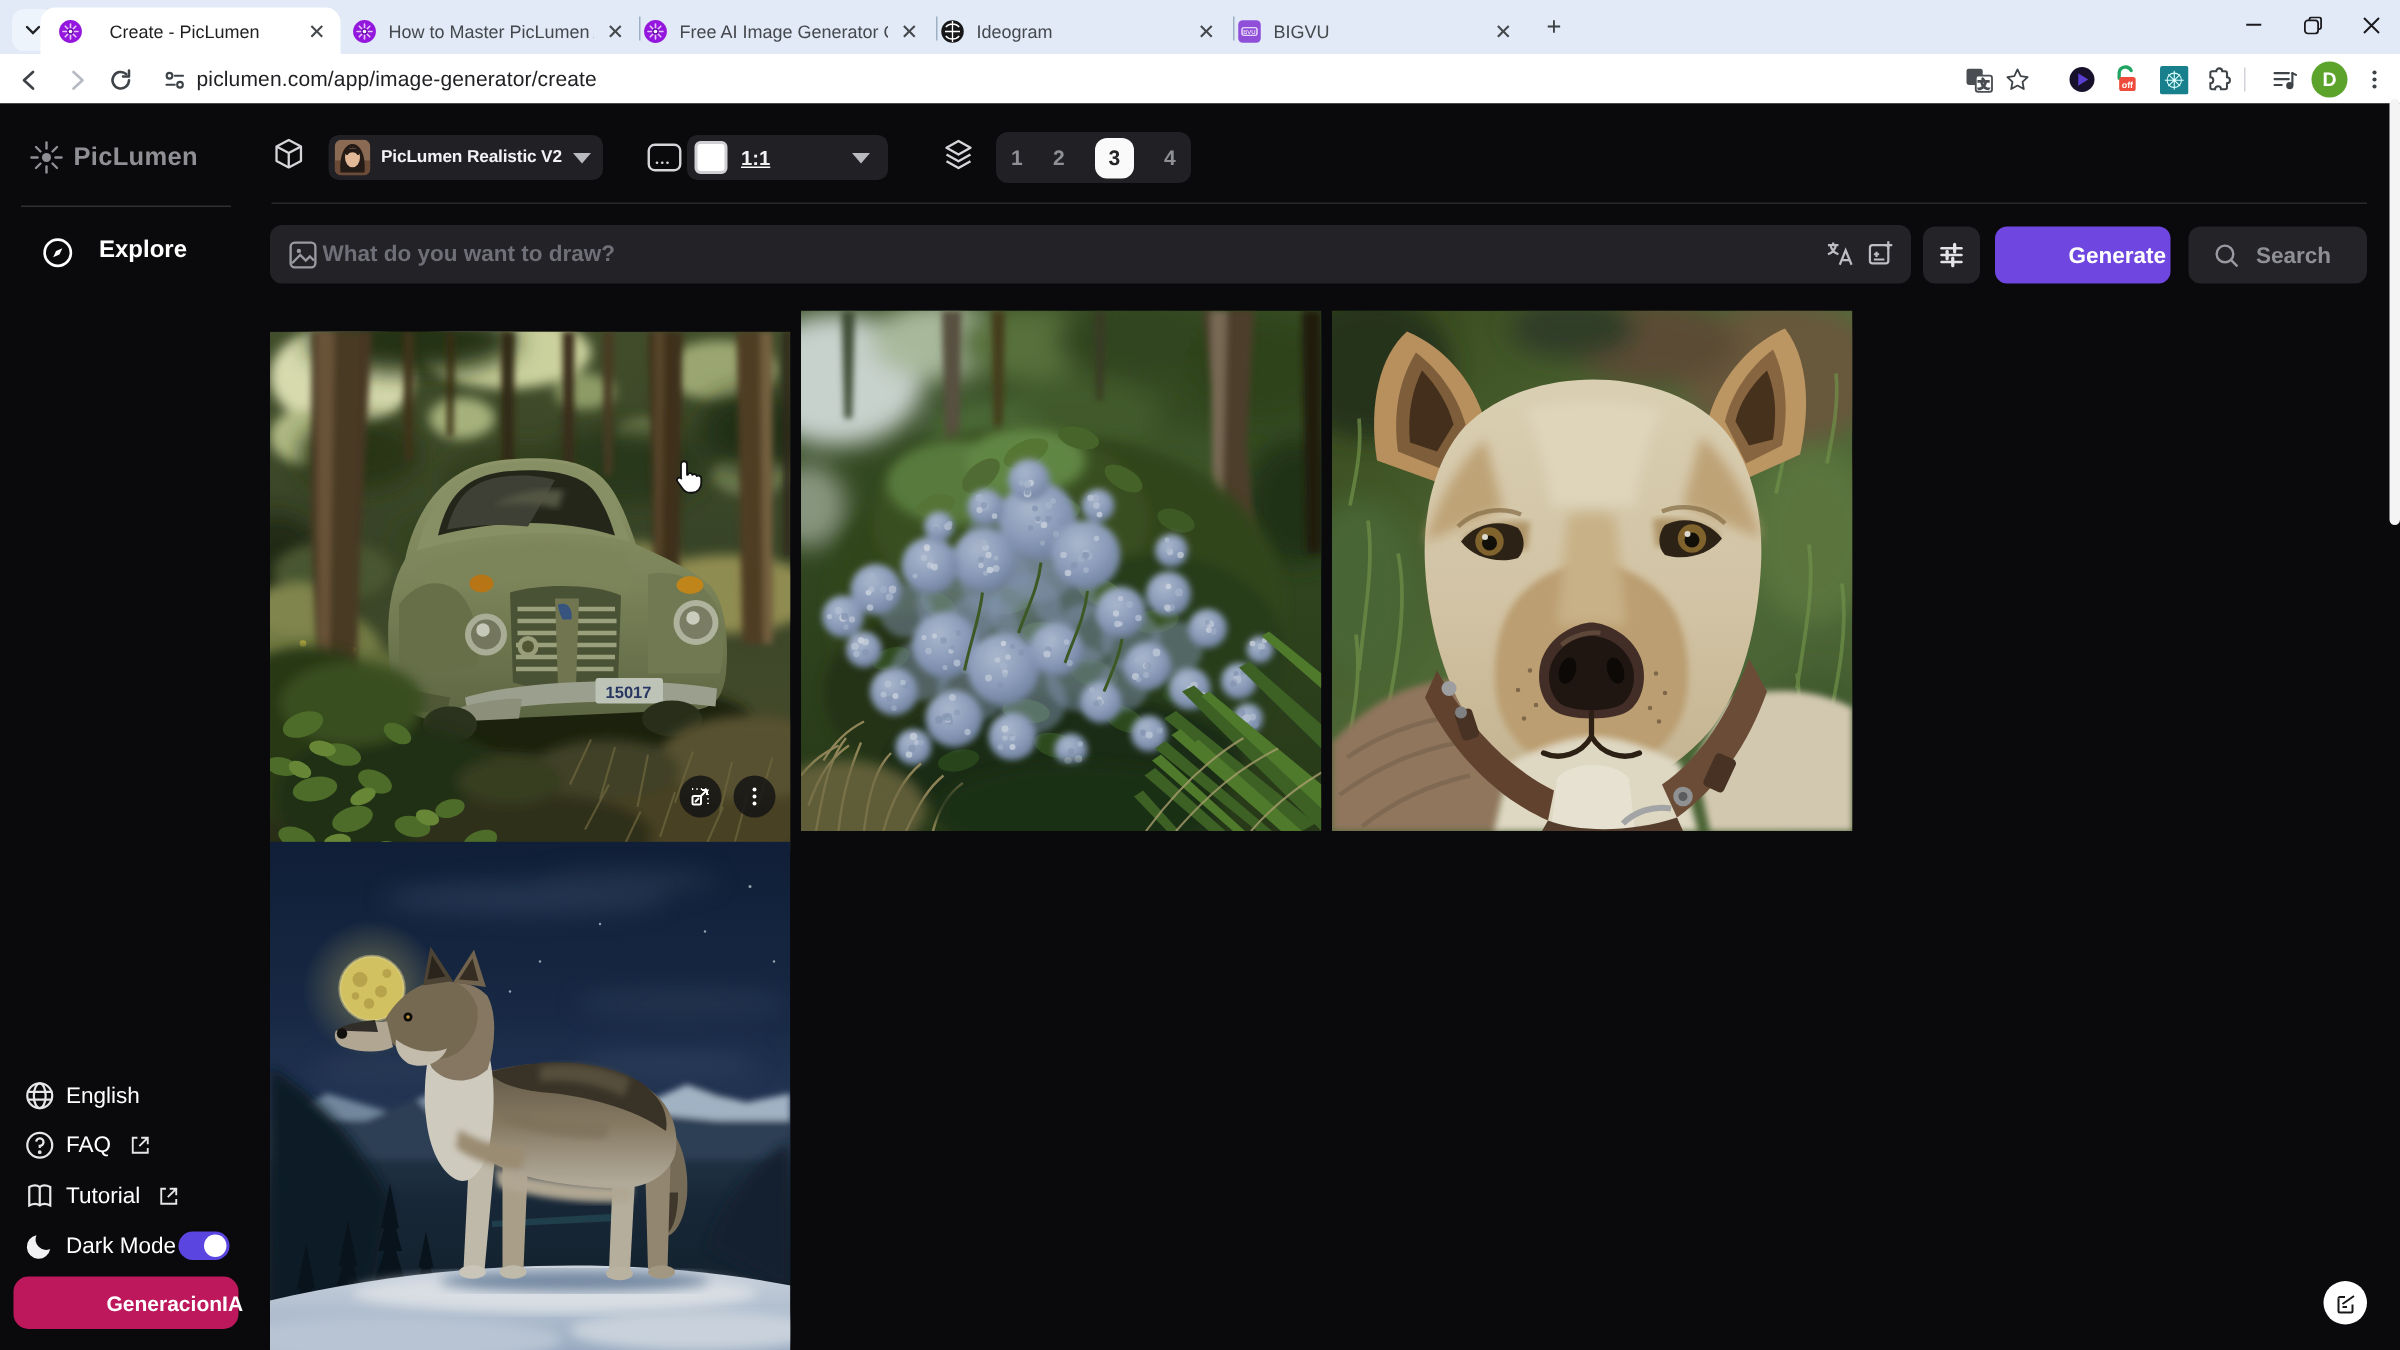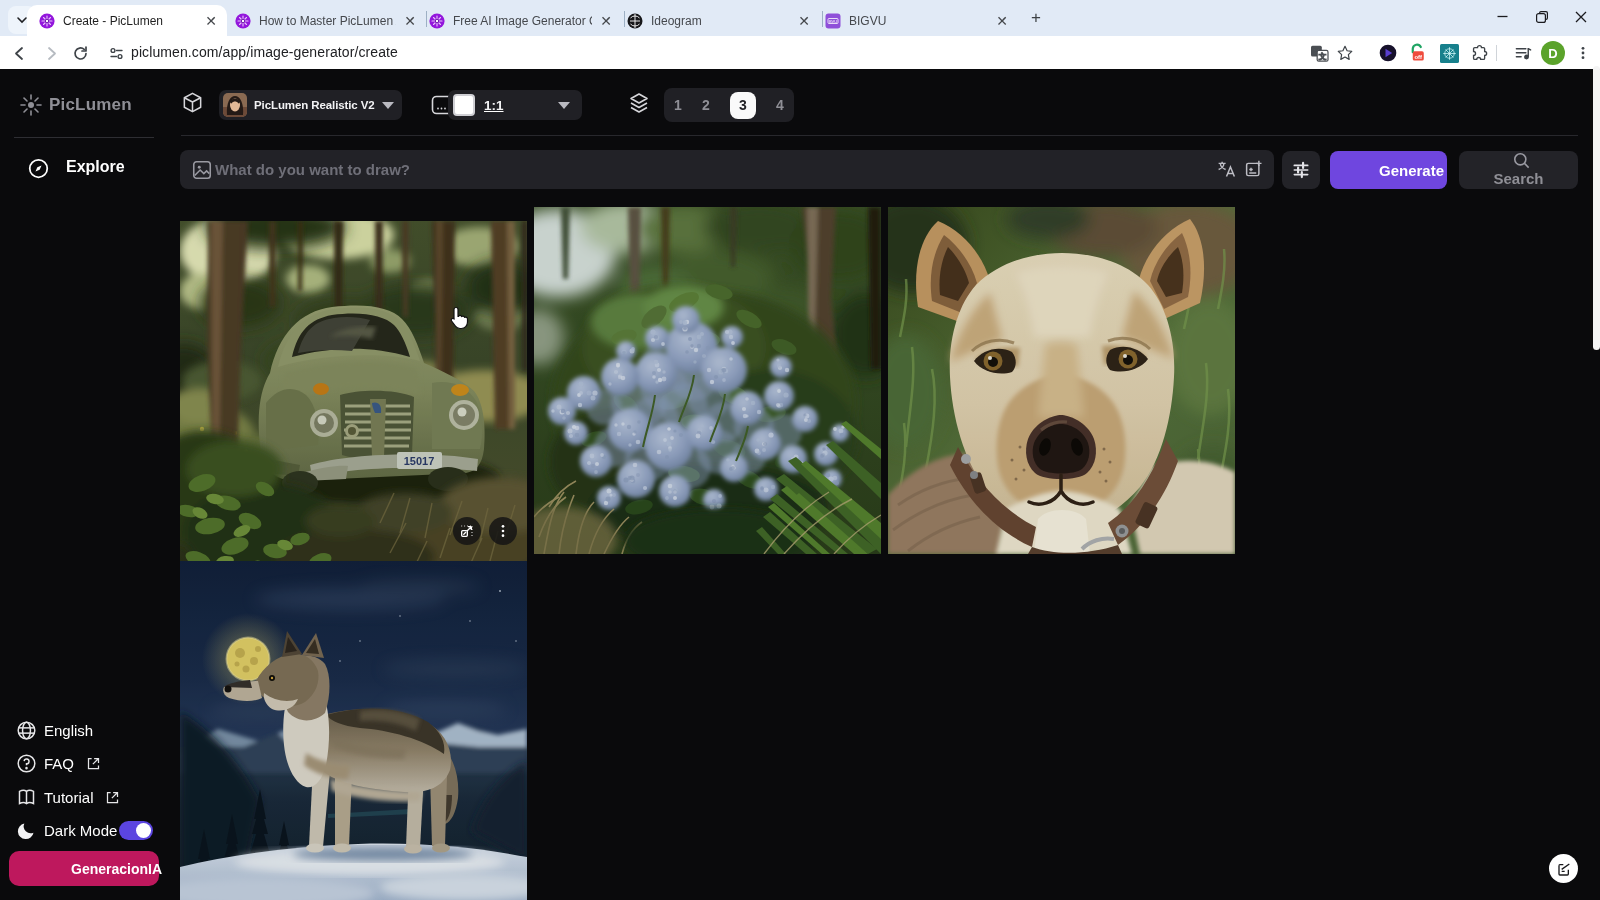--- a/index.html
+++ b/index.html
@@ -32,33 +32,33 @@
 .sfoot .ic { width:21px; height:21px; margin-right:7px; }
 #userchip { position:absolute; left:9px; top:782px; width:150px; height:35px; background:#be185d; border-radius:10px; display:flex; align-items:center;padding-left:44px; }
 #userchip .av { width:22px; height:22px; border-radius:50%; background:#55555c; margin-left:7px; margin-right:11px; position:relative; overflow:hidden; }
 #userchip .nm { font-size:14px; font-weight:600; color:#fff; }
 
 #appbar { position:absolute; left:168px; top:0; width:1432px; height:64px; }
 .pill { position:absolute; top:21px; height:30px; background:#202025; border-radius:7px; display:flex; align-items:center; }
 #modelpill { left:51px; width:183px; }
 #modelpill .av { width:24px; height:24px; border-radius:5px; margin-left:4px; overflow:hidden; }
 #modelpill .nm { color:#f2f2f4; font-size:11.5px; font-weight:700; margin-left:7px; letter-spacing:-0.1px; }
-#ratiopill { left:280px; width:134px;text-decoration:underline; }
+#ratiopill { left:290px; width:134px;text-decoration:underline; }
 #ratiopill .sw { width:22px; height:22px; background:#fff; border-radius:4px; margin-left:5px; border:2px solid #cfcfd4; }
 #ratiopill .nm { color:#f2f2f4; font-size:13.5px; font-weight:700; margin-left:9px; }
 .caret { width:0; height:0; border-left:6px solid transparent; border-right:6px solid transparent; border-top:7px solid #b9b9c0; position:absolute; }
 #numgroup { position:absolute; left:496px; top:19px; width:130px; height:34px; background:#202025; border-radius:8px; display:flex; align-items:center; justify-content:space-around; color:#8f8f96; font-size:14px; font-weight:600; }
 #num3 { width:26px; height:27px; background:#fafafa; color:#232327; border-radius:8px; display:flex; align-items:center; justify-content:center; }
 #appsep { position:absolute; left:181px; top:66px; width:1397px; height:1px; background:#28282d; }
 
 #promptbar { position:absolute; left:180px; top:81px; width:1094px; height:39px; background:#222227; border-radius:8px; display:flex; align-items:center; }
 #promptbar .ph { color:#6f6f78; font-size:15px; font-weight:600; margin-left:2px; }
 #tunebtn { position:absolute; left:1282px; top:82px; width:38px; height:38px; background:#232328; border-radius:8px; display:flex; align-items:center; justify-content:center; }
 #genbtn { position:absolute; left:1330px; top:82px; width:117px; height:38px; background:#6f46df; border-radius:8px; display:flex; align-items:center; justify-content:center; color:#fff; font-size:15px; font-weight:700;padding-left:46px; }
-#searchbtn { position:absolute; left:1459px; top:82px; width:119px; height:38px; background:#232328; border-radius:8px; display:flex; align-items:center; color:#8f8f96; font-size:15px; font-weight:600;flex-direction:column; }
+#searchbtn { position:absolute; left:1459px; top:82px; width:119px; height:38px; background:#232328; border-radius:8px; display:flex; align-items:center; color:#8f8f96; font-size:15px; font-weight:600; }
 
 .gimg { position:absolute; width:347px; height:347px; overflow:hidden; }
 #img1 { left:180px; top:152px; }
 #img2 { left:534px; top:138px; }
 #img3 { left:888px; top:138px; }
 #img4 { left:180px; top:492px; width:347px; height:339px; }
 .gimg svg { display:block; }
 
 #scrollthumb { position:absolute; left:1593px; top:66px; width:7px; height:284px; background:#f4f4f4; border-radius:4px; }
 #fab { position:absolute; left:1549px; top:854px; width:29px; height:29px; background:#fff; border-radius:50%; display:flex; align-items:center; justify-content:center; }
@@ -79,21 +79,21 @@
         <circle cx="8" cy="8" r="7.6" fill="#9317dc"></circle>
         <g stroke="#e9c6fa" stroke-width="1.1" stroke-linecap="round">
           <line x1="8" y1="3" x2="8" y2="13"></line>
           <line x1="3" y1="8" x2="13" y2="8"></line>
           <line x1="4.5" y1="4.5" x2="11.5" y2="11.5"></line>
           <line x1="4.5" y1="11.5" x2="11.5" y2="4.5"></line>
         </g>
         <circle cx="8" cy="8" r="2.2" fill="#6a0daa"></circle>
         <circle cx="8" cy="8" r="1.2" fill="#fff"></circle>
       </svg>
-      <span class="ttl" style="width:136px;">Create - PicLumen</span>
+      <span class="ttl" style="width:136px;margin-left:10px;">Create - PicLumen</span>
       <span class="x">✕</span>
     </div>
   <div class="tab" id="tab2" style="left:235px; width:191px;">
       <svg class="fav" viewBox="0 0 16 16">
         <circle cx="8" cy="8" r="7.6" fill="#9317dc"></circle>
         <g stroke="#e9c6fa" stroke-width="1.1" stroke-linecap="round">
           <line x1="8" y1="3" x2="8" y2="13"></line>
           <line x1="3" y1="8" x2="13" y2="8"></line>
           <line x1="4.5" y1="4.5" x2="11.5" y2="11.5"></line>
           <line x1="4.5" y1="11.5" x2="11.5" y2="4.5"></line>

